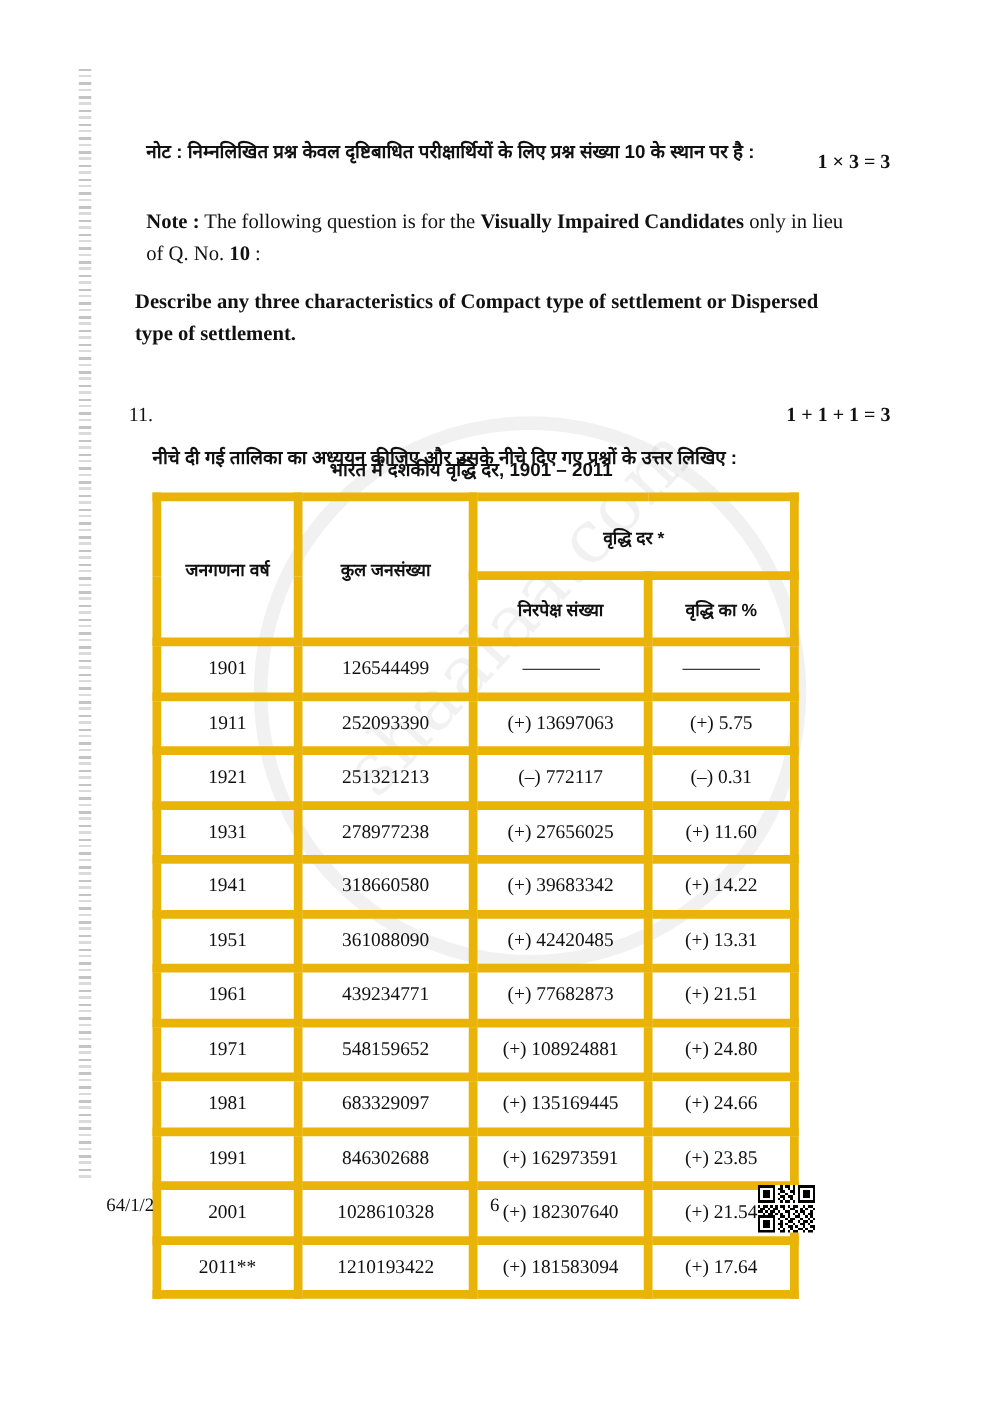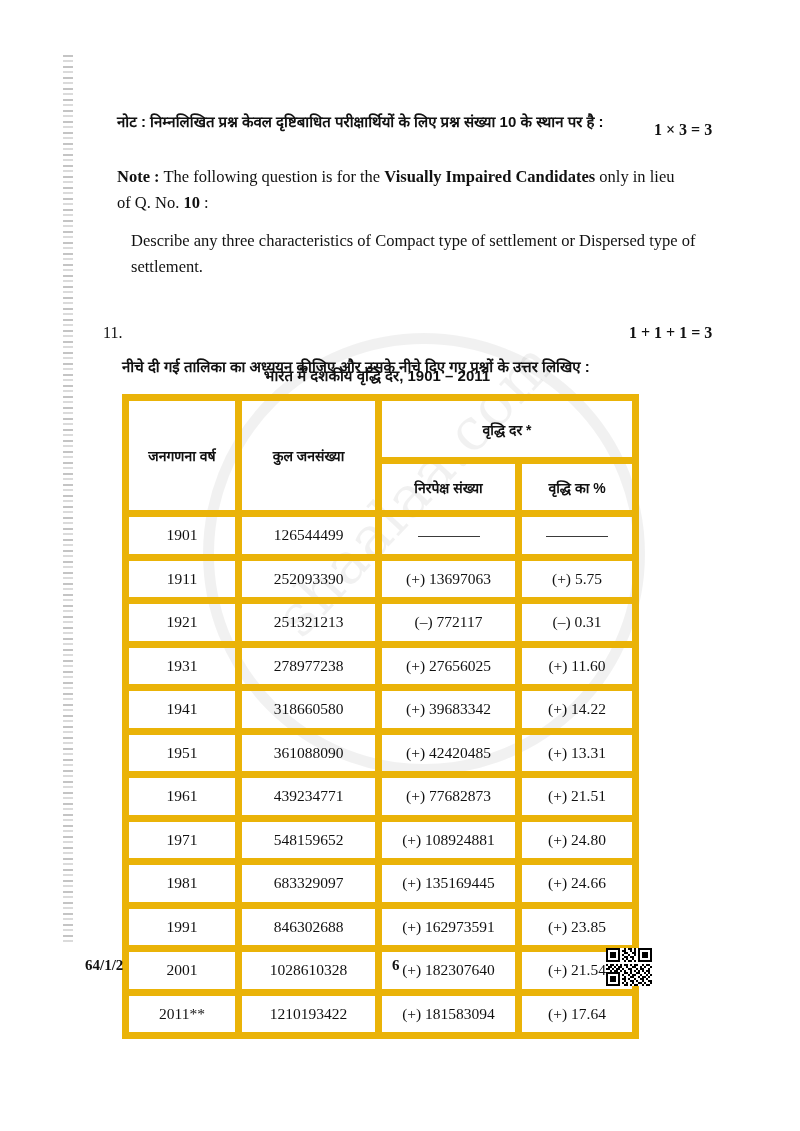--- a/index.html
+++ b/index.html
@@ -146,21 +146,21 @@
     height: 0;
     border-top: 1.4px solid #3a3a3a;
     vertical-align: middle;
   }
 
   
   .foot {
     position: absolute;
     font-family: "Liberation Serif", "DejaVu Serif", serif;
     font-size: 15px;
-    font-weight: bold;
+    font-weight: normal;
   }
   .qr {
     position: absolute;
     left: 606px;
     top: 948px;
     width: 46px;
     height: 38px;
   }
 
   .banner {
@@ -189,21 +189,21 @@
   <div class="marks" style="left:654px; top:121px;">1 × 3 = 3</div>
 
   <div class="blk eng" style="left:117px; top:164px; width:570px;">
     <span class="b">Note :</span><span> The following question is for the </span><span class="b">Visually Impaired Candidates</span><span> only in lieu</span>
   </div>
 
   <div class="blk eng" style="left:117px; top:190px; width:570px;">
     <span>of Q. No. </span><span class="b">10</span><span> :</span>
   </div>
 
-  <div class="blk eng" style="left:131px; top:228px; width:573px;">Describe any three characteristics of Compact type of settlement or Dispersed type of settlement.</div>
+  <div class="blk eng" style="left:108px; top:228px; width:573px;font-weight:bold;">Describe any three characteristics of Compact type of settlement or Dispersed type of settlement.</div>
 
   <div class="qnum" style="left:85px; top:324px;margin-left:18px;">11.</div>
 
   <div class="blk hindi" style="left:122px; top:323px; width:500px;">नीचे दी गई तालिका का अध्ययन कीजिए और उसके नीचे दिए गए प्रश्नों के उत्तर लिखिए :</div>
 
   <div class="marks" style="left:629px; top:324px;">1 + 1 + 1 = 3</div>
 
   <div class="tbl-title">भारत में दशकीय वृद्धि दर, 1901 – 2011</div>
 
   <table class="census">

